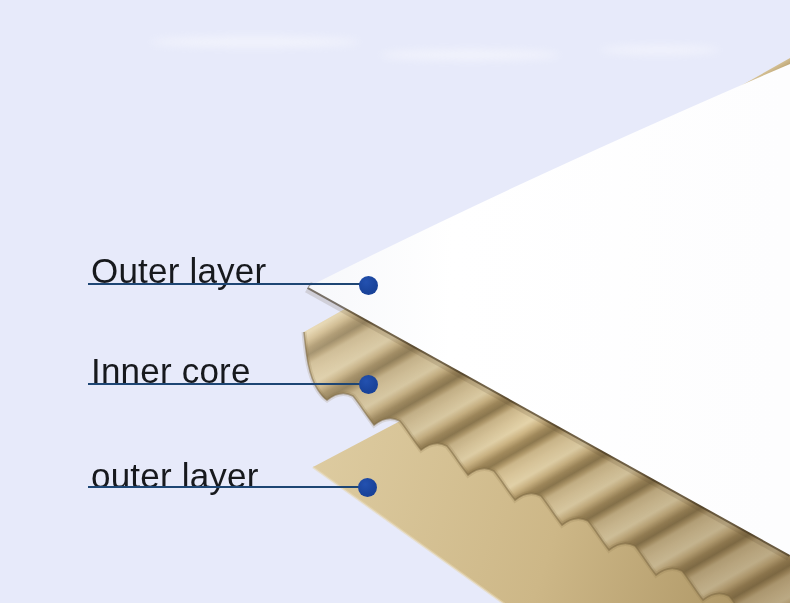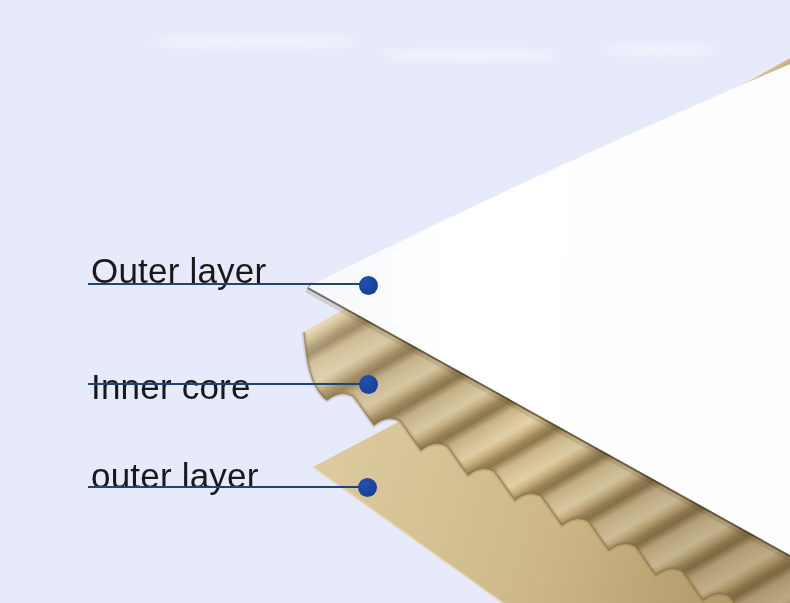--- a/index.html
+++ b/index.html
@@ -23,21 +23,21 @@
   }
   .dot{
     position:absolute;width:19px;height:19px;border-radius:50%;
     background:radial-gradient(circle at 38% 32%, #2351b0 0%, #1a449c 55%, #163e93 100%);
   }
   
   .c1 .callout-label{left:91px;top:253px;}
   .c1 .rule{left:88px;top:283px;width:280px;}
   .c1 .dot{left:359px;top:276px;}
   
-  .c2 .callout-label{left:91px;top:353px;margin-top:16px;}
+  .c2 .callout-label{left:91px;top:353px;}
   .c2 .rule{left:88px;top:383px;width:280px;}
   .c2 .dot{left:359px;top:375px;}
   
   .c3 .callout-label{left:91px;top:458px;}
   .c3 .rule{left:88px;top:486px;width:279px;}
   .c3 .dot{left:358px;top:478px;}
 </style>
 </head>
 <body>
 

